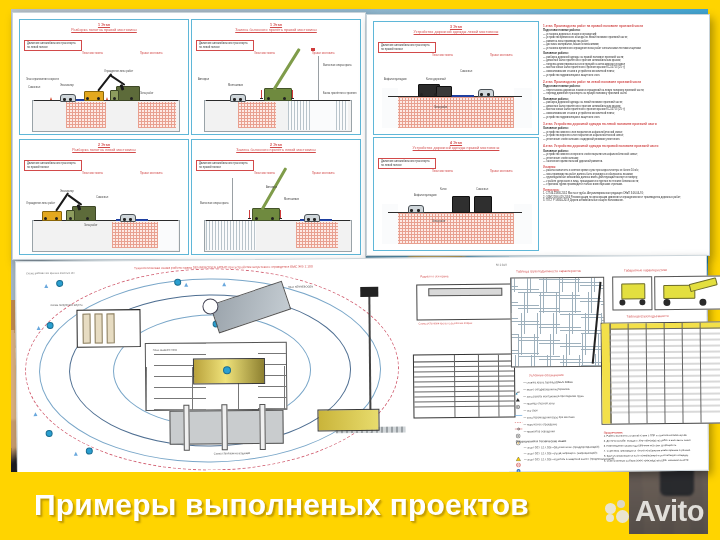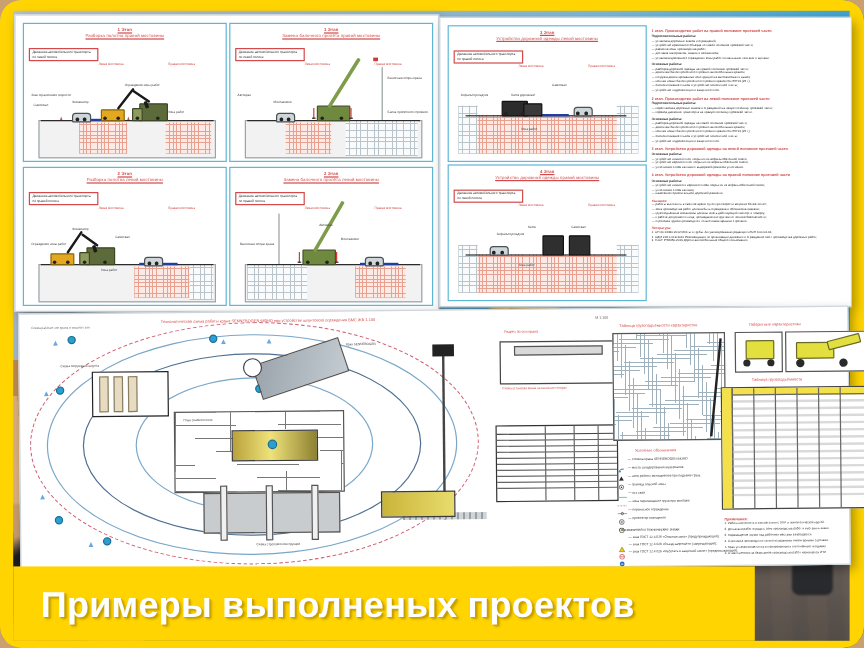--- a/index.html
+++ b/index.html
@@ -1,21 +1,21 @@
 <!DOCTYPE html>
 <html><head>
 <meta charset="utf-8">
 <style>
   html,body{margin:0;padding:0;}
   body{
     width:720px;height:540px;overflow:hidden;position:relative;
     font-family:"Liberation Sans",sans-serif;
     background:#caa070;
   }
-  .root{position:absolute;inset:0;overflow:hidden;border-radius:18px;}
+  .root{position:absolute;inset:0;overflow:hidden;}
 
   
   .photo-bg{position:absolute;inset:0;
     background:
       linear-gradient(180deg,rgba(0,0,0,.12),rgba(0,0,0,0) 30%),
       linear-gradient(92deg,#b9834a 0%,#d7a96d 18%,#caa173 35%,#9d7a5a 55%,#6d6a66 72%,#57565a 88%,#3e4448 100%);
   }
   .bg-planks{position:absolute;left:0;top:330px;width:470px;height:140px;
     background:repeating-linear-gradient(86deg,#c79a63 0px,#c79a63 9px,#a87c4c 9px,#a87c4c 13px,#dcb483 13px,#dcb483 24px);
     opacity:.92;filter:blur(.4px);}
@@ -634,14 +634,23 @@
       <div class="n-line" style="position:absolute;left:586px;top:188px;width:116px;">3. Перемещение грузов над рабочими местами запрещается.</div>
       <div class="n-line" style="position:absolute;left:586px;top:193px;width:116px;">4. Строповка производится только исправными инвентарными стропами.</div>
       <div class="n-line" style="position:absolute;left:586px;top:198px;width:116px;">5. Кран устанавливается на спланированную и уплотнённую площадку.</div>
       <div class="n-line" style="position:absolute;left:586px;top:203px;width:116px;">6. Ответственным за безопасное производство работ назначается ИТР.</div>
     </div>
   </div>
 
   <div class="banner"></div>
   <div class="banner-txt">Примеры выполненых проектов</div>
 
+  <div class="avito">
+    <span class="dots">
+      <i class="d1"></i>
+        <i class="d2"></i>
+        <i class="d3"></i>
+        <i class="d4"></i>
+    </span>
+    <span class="wordmark">Avito</span>
+  </div>
 
 </div>
 
 </body></html>

